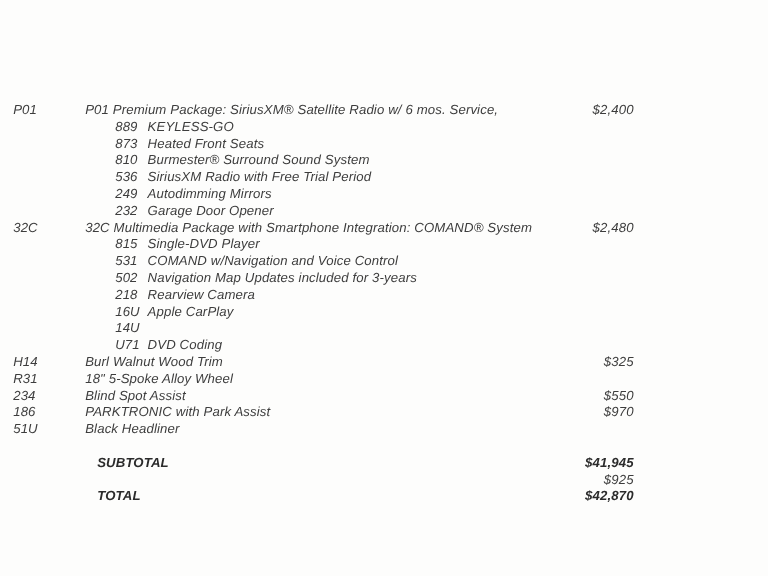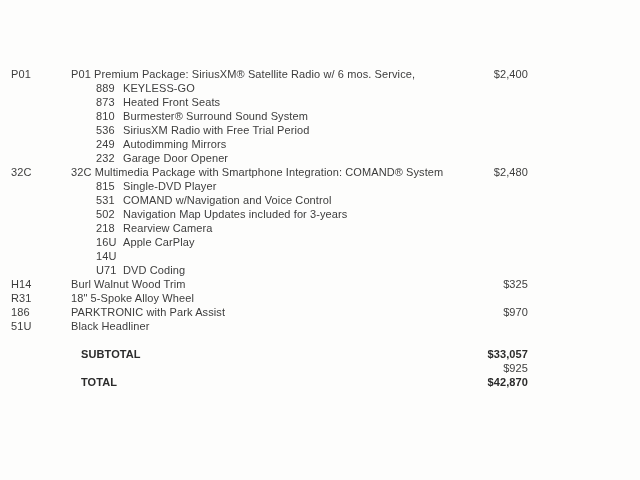--- a/index.html
+++ b/index.html
@@ -9,26 +9,27 @@
   body {
     width: 640px;
     height: 480px;
     overflow: hidden;
     background: #fdfdfc;
   }
   .doc {
     position: relative;
     width: 640px;
     height: 480px;
-    padding-top: 67px;
+    padding-top: 85px;
     box-sizing: border-box;
     font-family: "Liberation Sans", sans-serif;
     font-size: 11px;
     color: #3d3d3d;
     letter-spacing: 0.1px;
+    font-style: italic;
   }
   .row {
     position: relative;
     height: 14px;
     line-height: 14px;
     white-space: nowrap;
   }
   .code {
     position: absolute;
     left: 11px;
@@ -131,34 +132,39 @@
       <div class="row">
         <span class="code">H14</span>
         <span class="desc">Burl Walnut Wood Trim</span>
         <span class="price">$325</span>
       </div>
       <div class="row">
         <span class="code">R31</span>
         <span class="desc">18" 5-Spoke Alloy Wheel</span>
       </div>
       <div class="row">
+        <span class="code">234</span>
+        <span class="desc">Blind Spot Assist</span>
+        <span class="price">$550</span>
+      </div>
+      <div class="row">
         <span class="code">186</span>
         <span class="desc">PARKTRONIC with Park Assist</span>
         <span class="price">$970</span>
       </div>
       <div class="row">
         <span class="code">51U</span>
         <span class="desc">Black Headliner</span>
       </div>
     </div>
   <div class="spacer"></div>
   <div id="totals-list">
       <div class="row bold">
         <span class="total-label">SUBTOTAL</span>
-        <span class="price">$33,057</span>
+        <span class="price">$41,945</span>
       </div>
       <div class="row">
         <span class="price">$925</span>
       </div>
       <div class="row bold">
         <span class="total-label">TOTAL</span>
         <span class="price">$42,870</span>
       </div>
     </div>
 </div>

